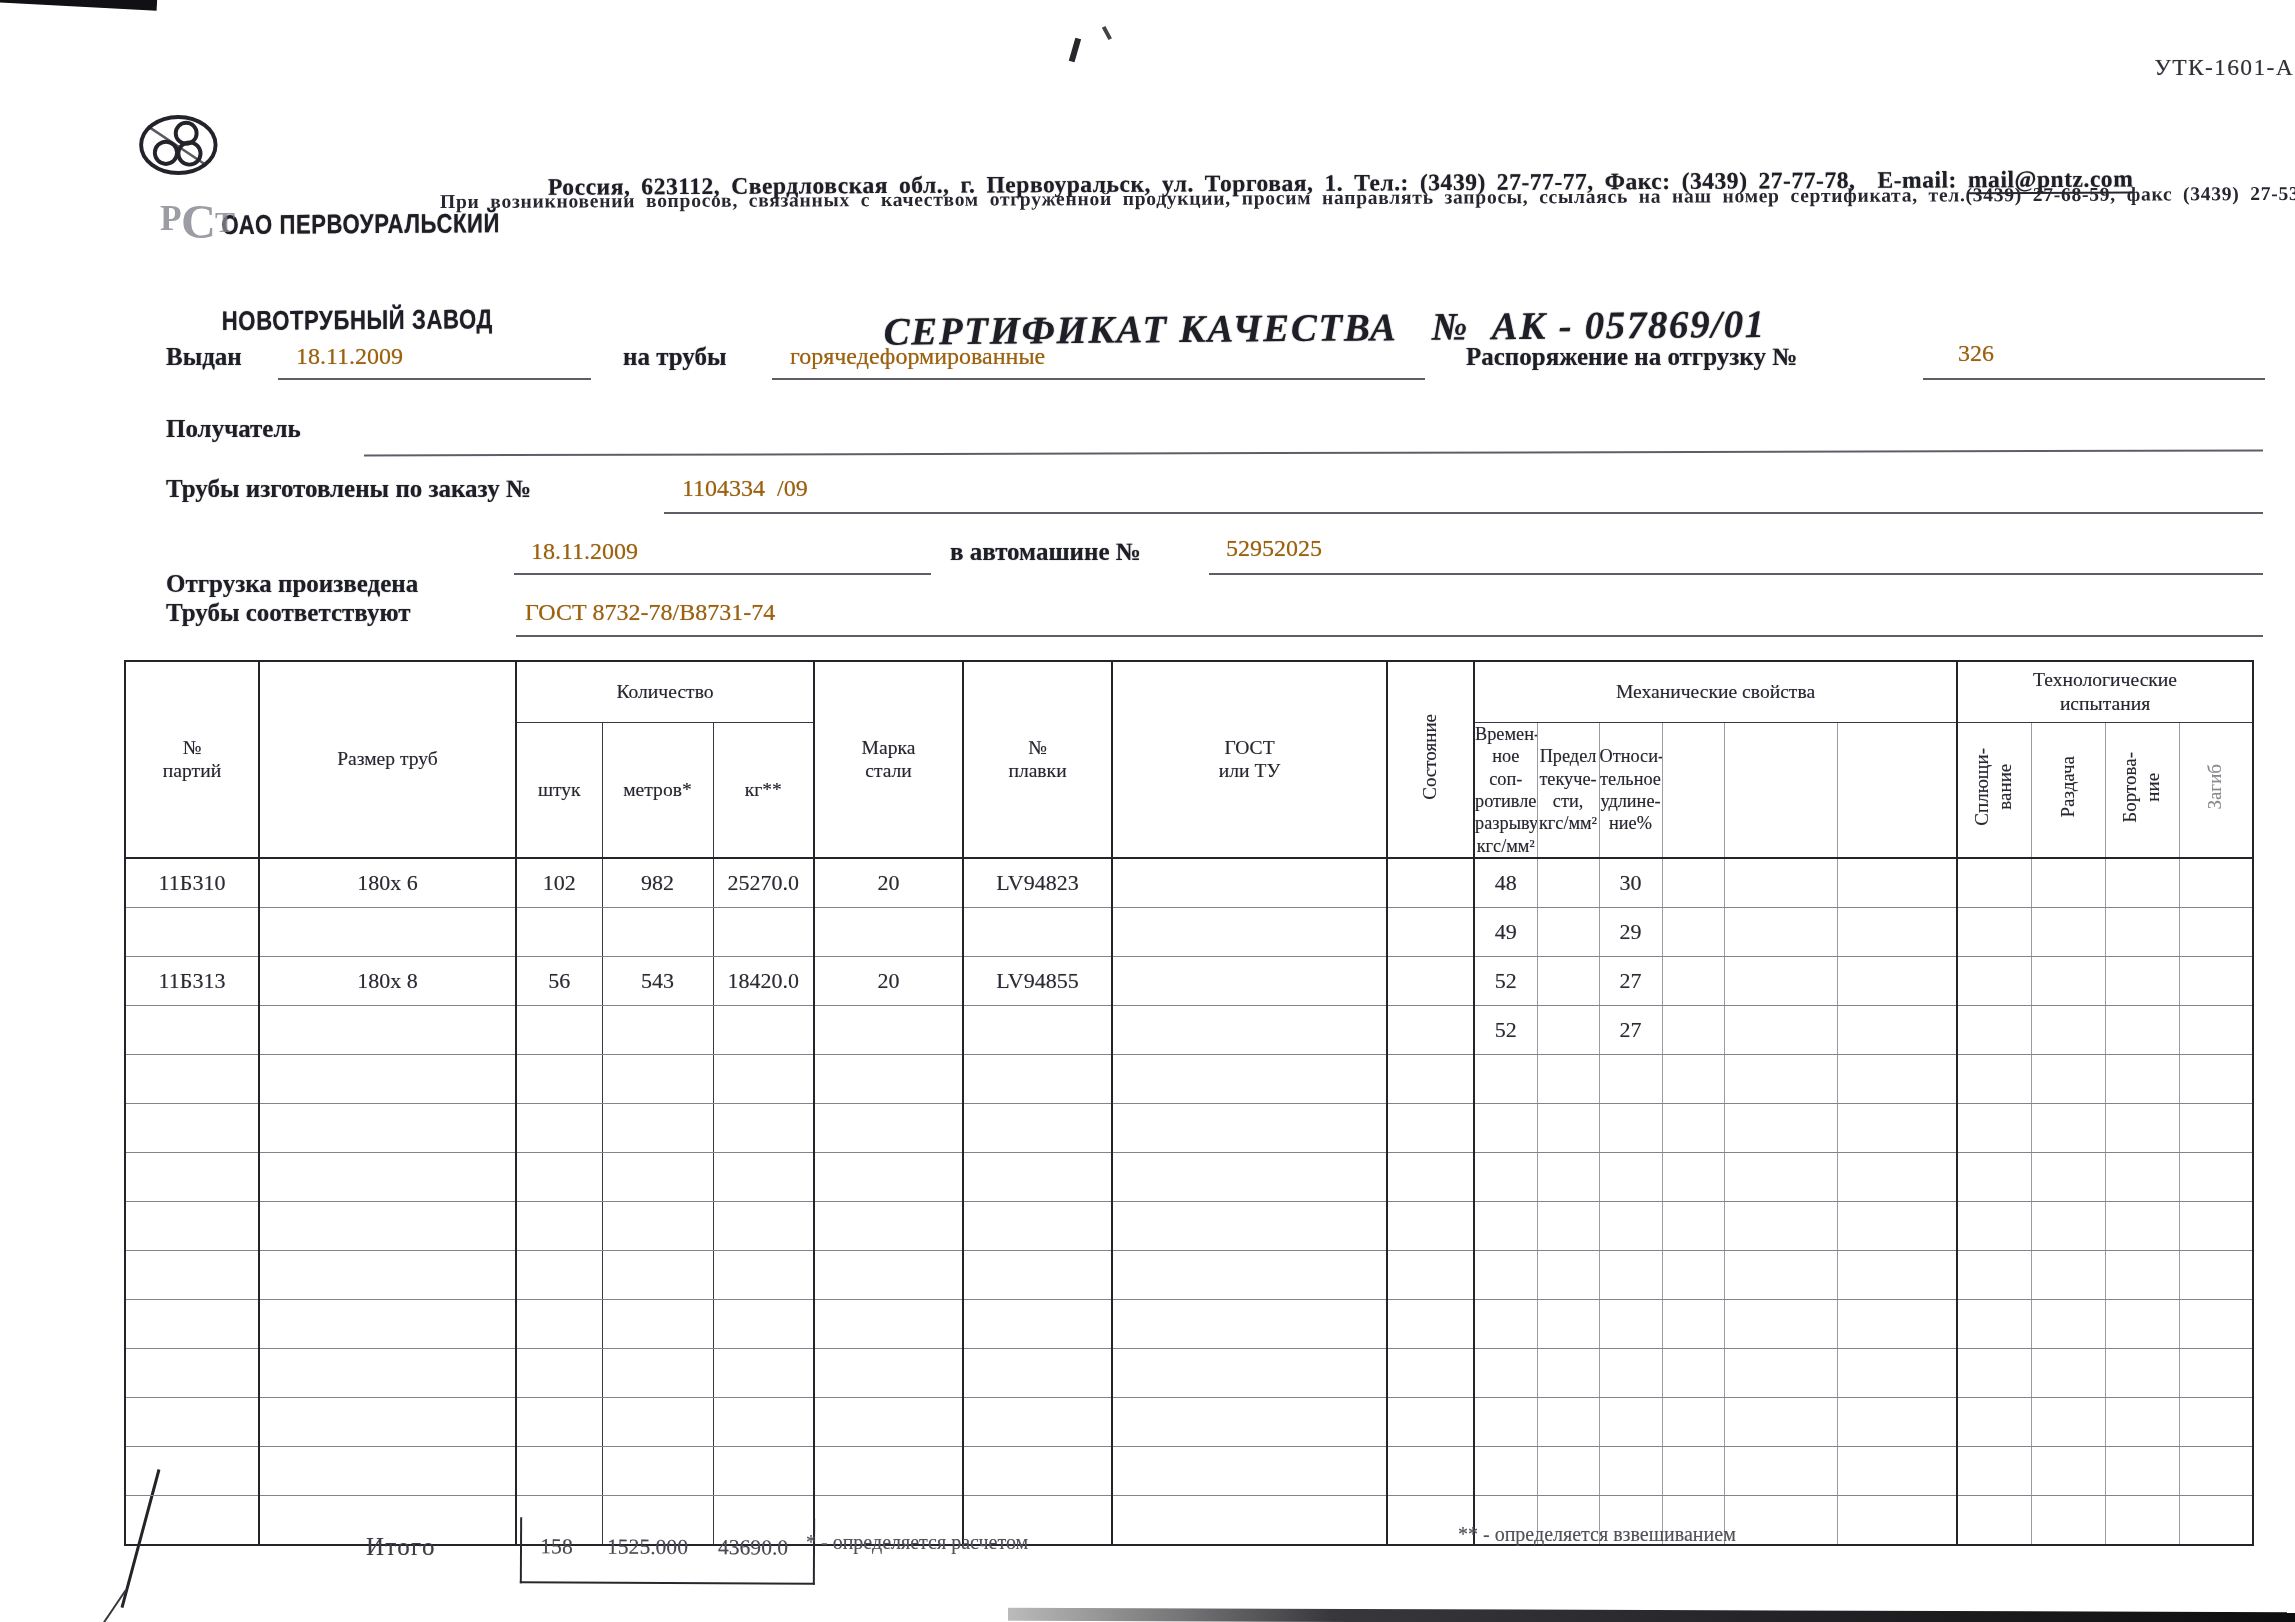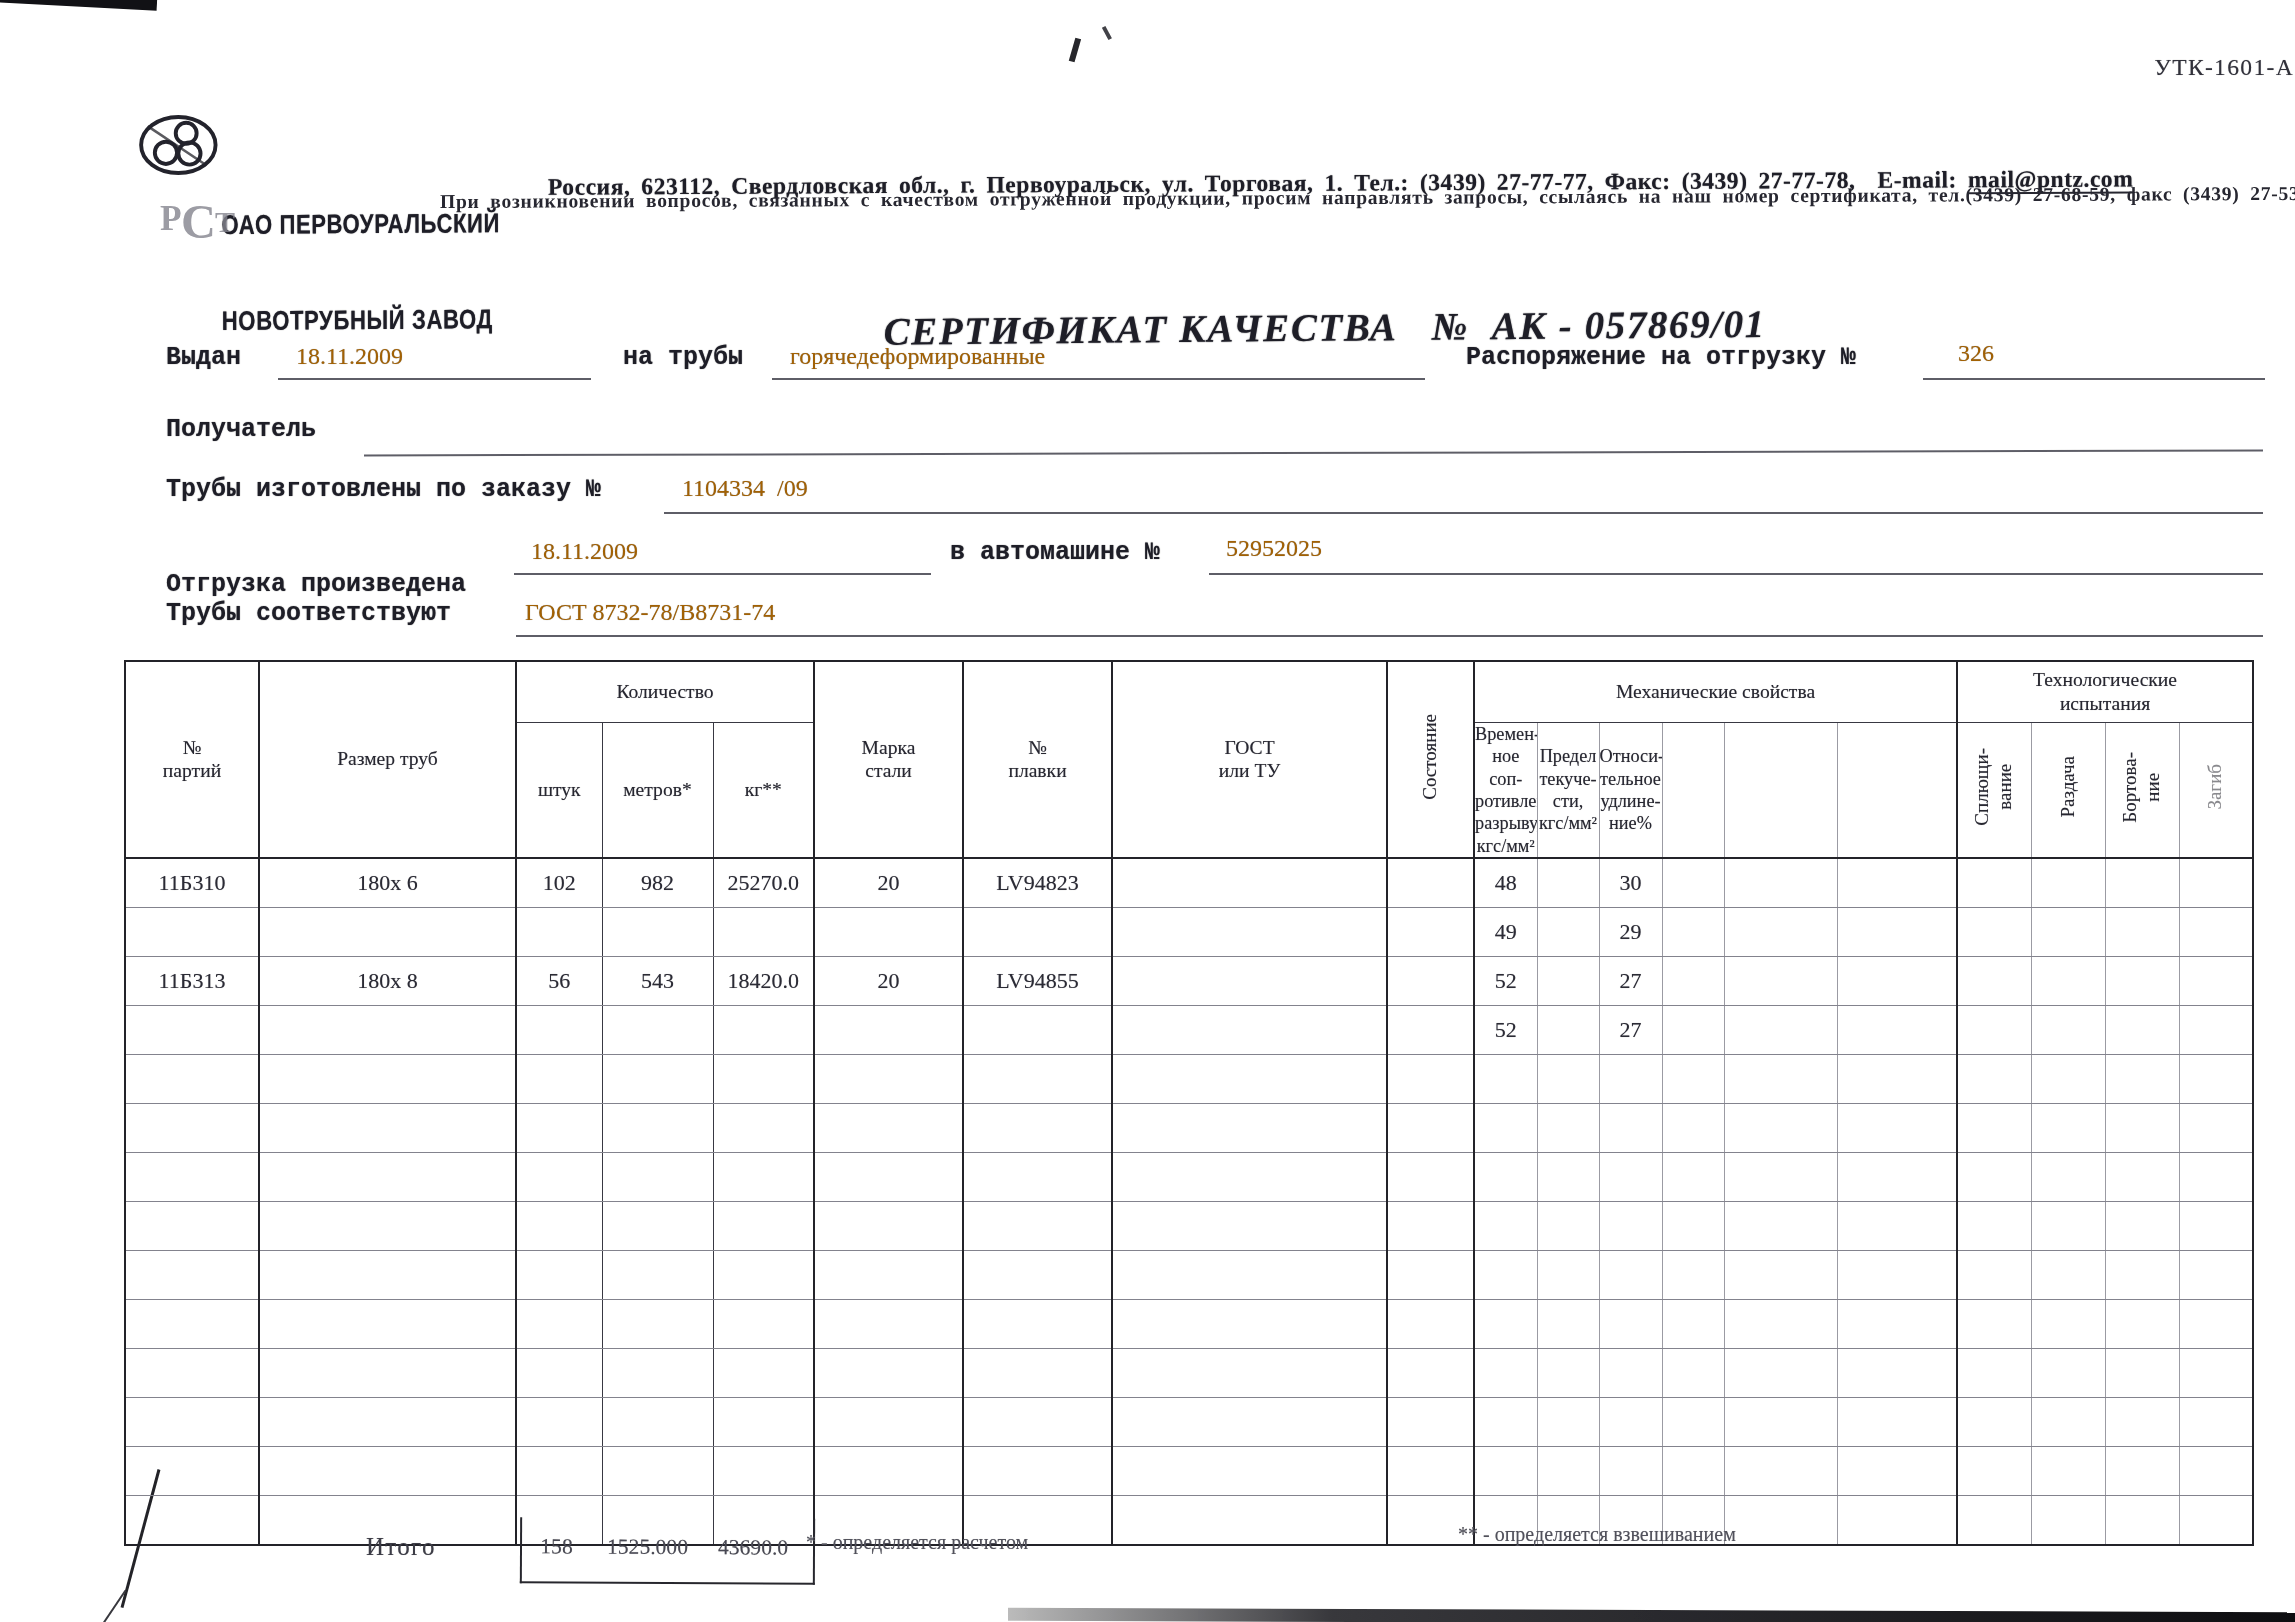--- a/index.html
+++ b/index.html
@@ -1,21 +1,21 @@
 <!DOCTYPE html>
 <html style="font-size:10.5px"><head>
 <meta charset="utf-8">
 <style>
   html,body{margin:0;padding:0;background:#e8e8e8;}
   .page{position:relative;width:2295px;height:1623px;background:#fefefd;overflow:hidden;
         font-family:"Liberation Serif","DejaVu Serif",serif;color:#1e1e26;
         filter:blur(0.2px) contrast(1.03);padding-left:40px;}
   .abs{position:absolute;}
   .ink{color:#21212a;text-shadow:0 0 1.3px rgba(25,25,35,.55);}
-  .lbl{font-weight:bold;font-size:25px;white-space:pre;font-family:Liberation Mono, monospace;}
+  .lbl{font-weight:bold;font-size:25px;white-space:pre;}
   .val{font-size:24px;color:#a16207;text-shadow:0 0 1px rgba(40,40,55,.5);white-space:pre;}
   .ul{height:0;border-bottom:2px solid #43434d;opacity:.85;}
   .formcode{font-size:23.6px;letter-spacing:1.3px;color:#33333c;text-shadow:0 0 1px rgba(40,40,55,.5);}
   .company{font-family:"Liberation Sans","DejaVu Sans",sans-serif;font-weight:bold;font-size:27px;
            line-height:32px;transform:scaleX(.82) rotate(-0.3deg);transform-origin:left top;
            letter-spacing:0.7px;white-space:pre;text-shadow:0 0 1.3px rgba(30,30,40,.6);}
   .addr1{font-size:23.6px;font-weight:bold;letter-spacing:0.5px;word-spacing:4.6px;white-space:pre;transform:rotate(-0.3deg);transform-origin:left;}
   .addr2{font-size:19.6px;font-weight:bold;letter-spacing:0.7px;word-spacing:5.2px;white-space:pre;transform:rotate(-0.25deg);transform-origin:left;color:#2a2a33;}
   .email{border-bottom:2px solid #2a2a33;}
   .title{font-size:39px;font-weight:bold;font-style:italic;letter-spacing:1.6px;white-space:pre;

